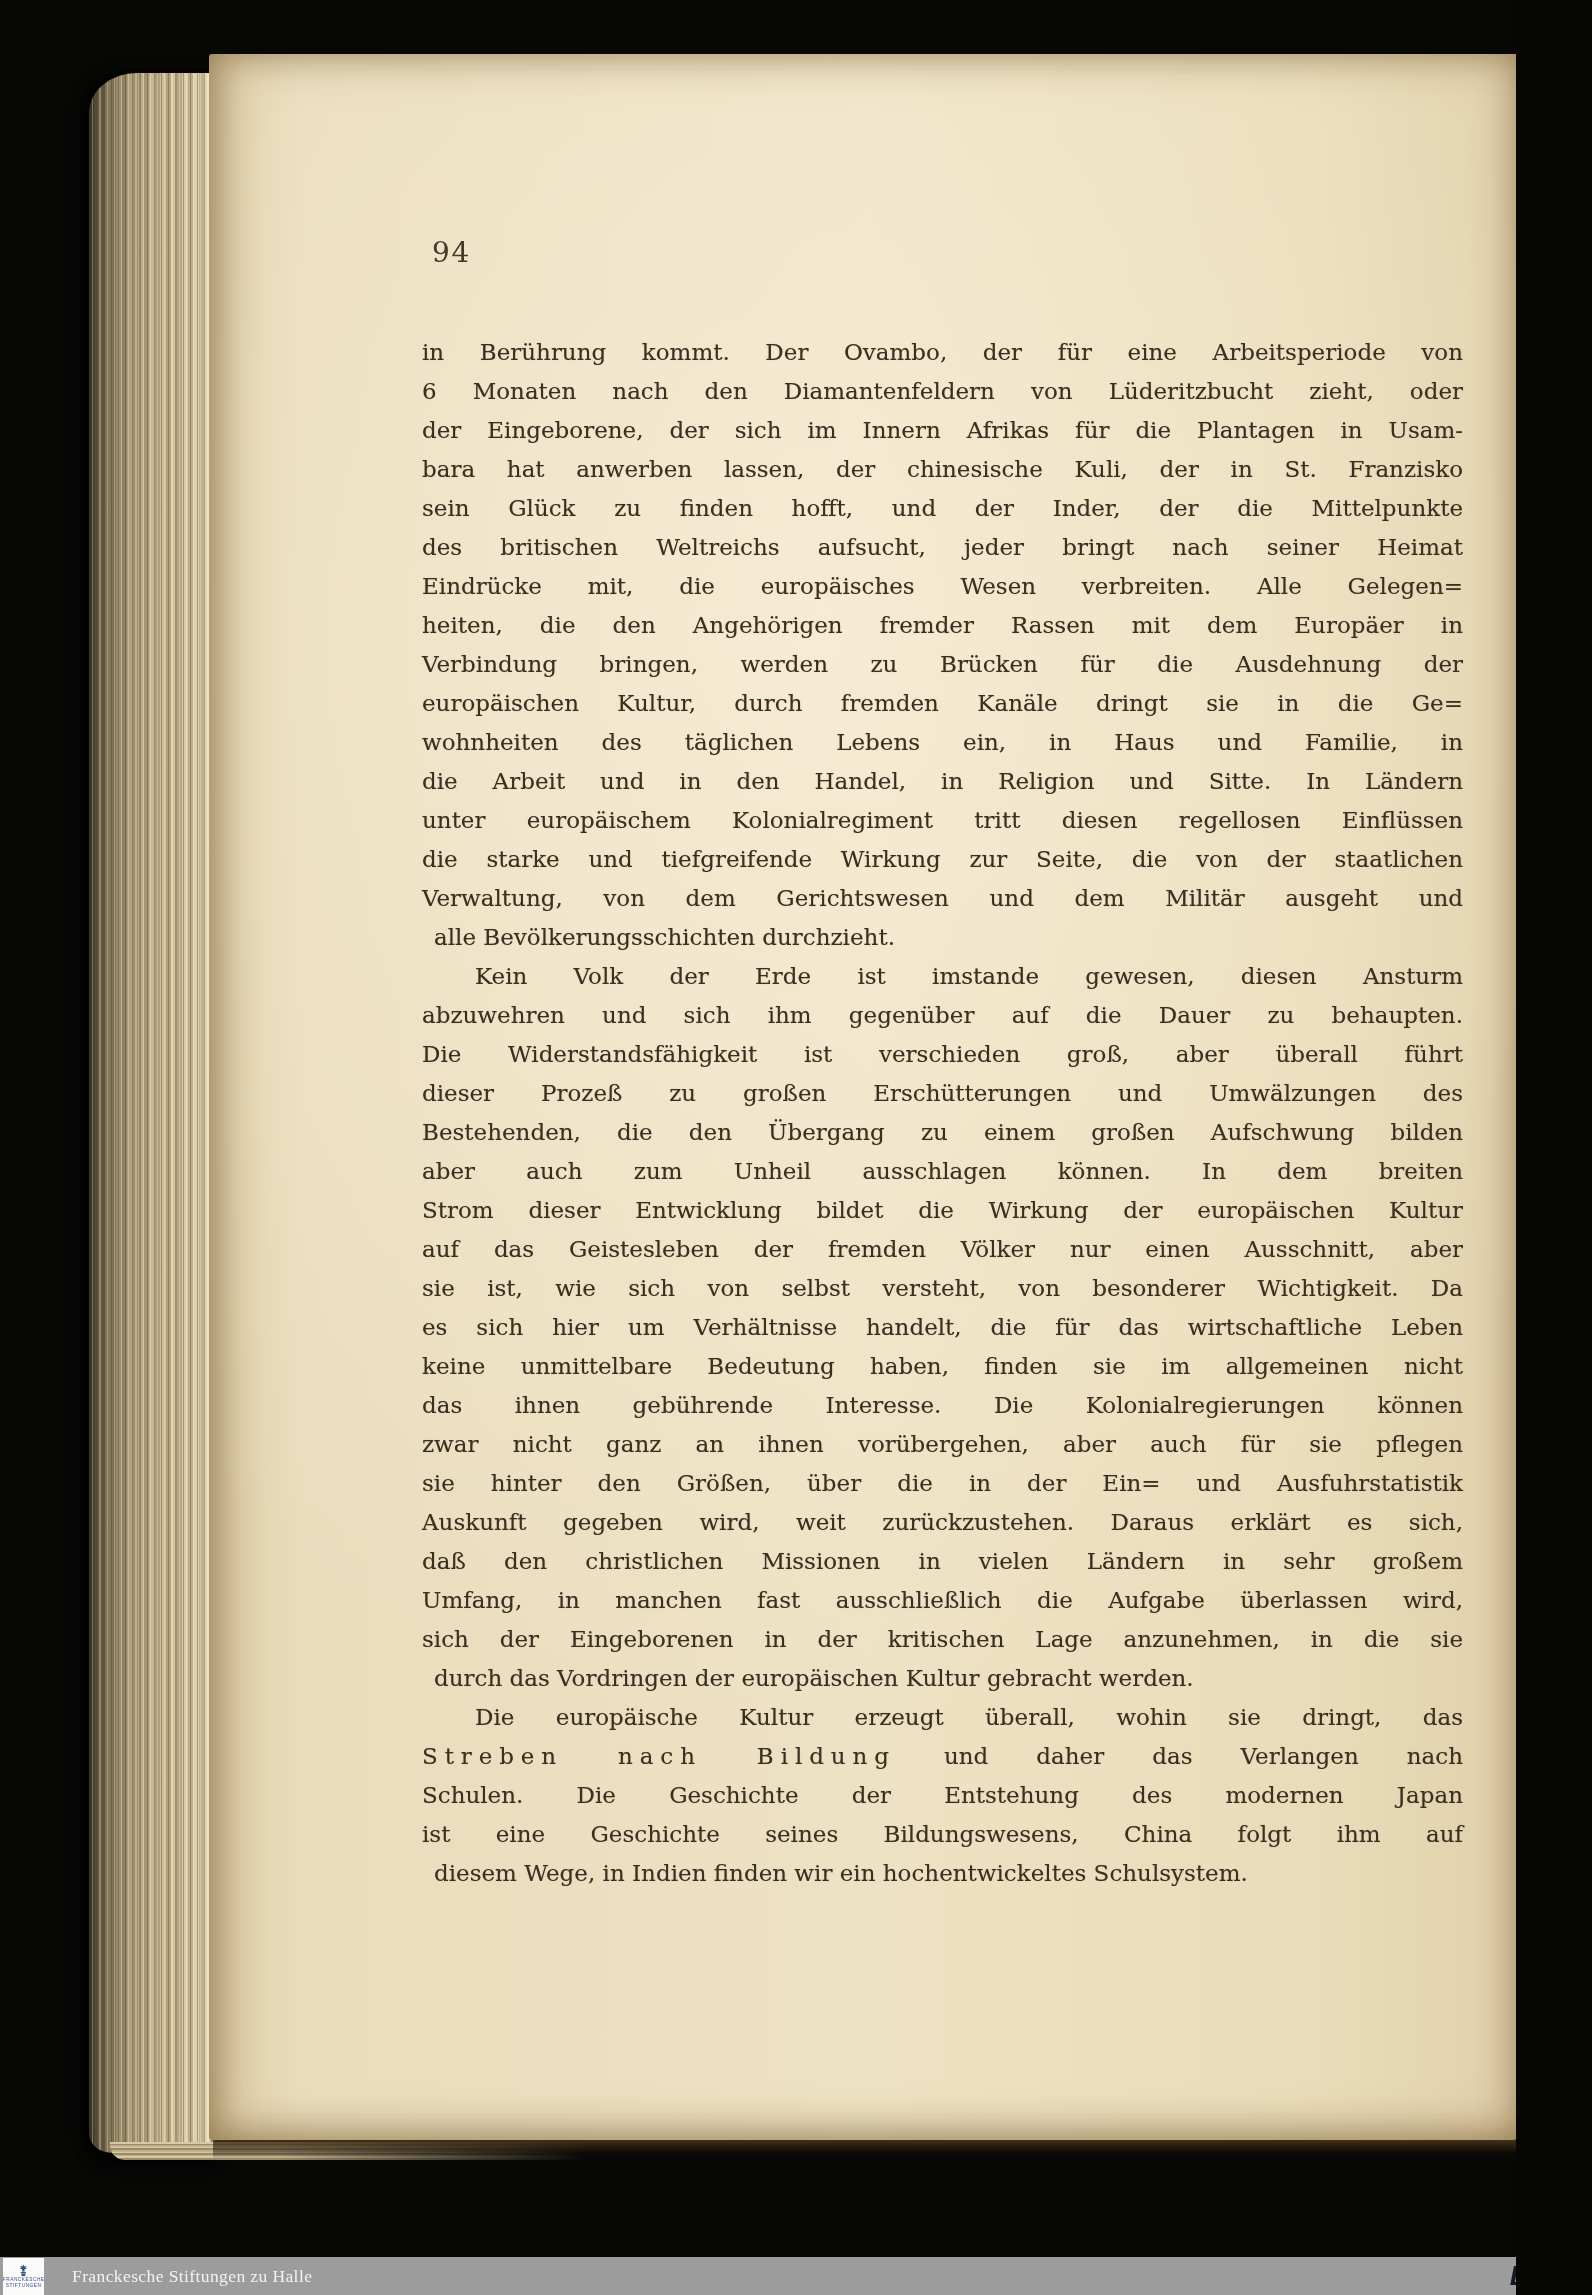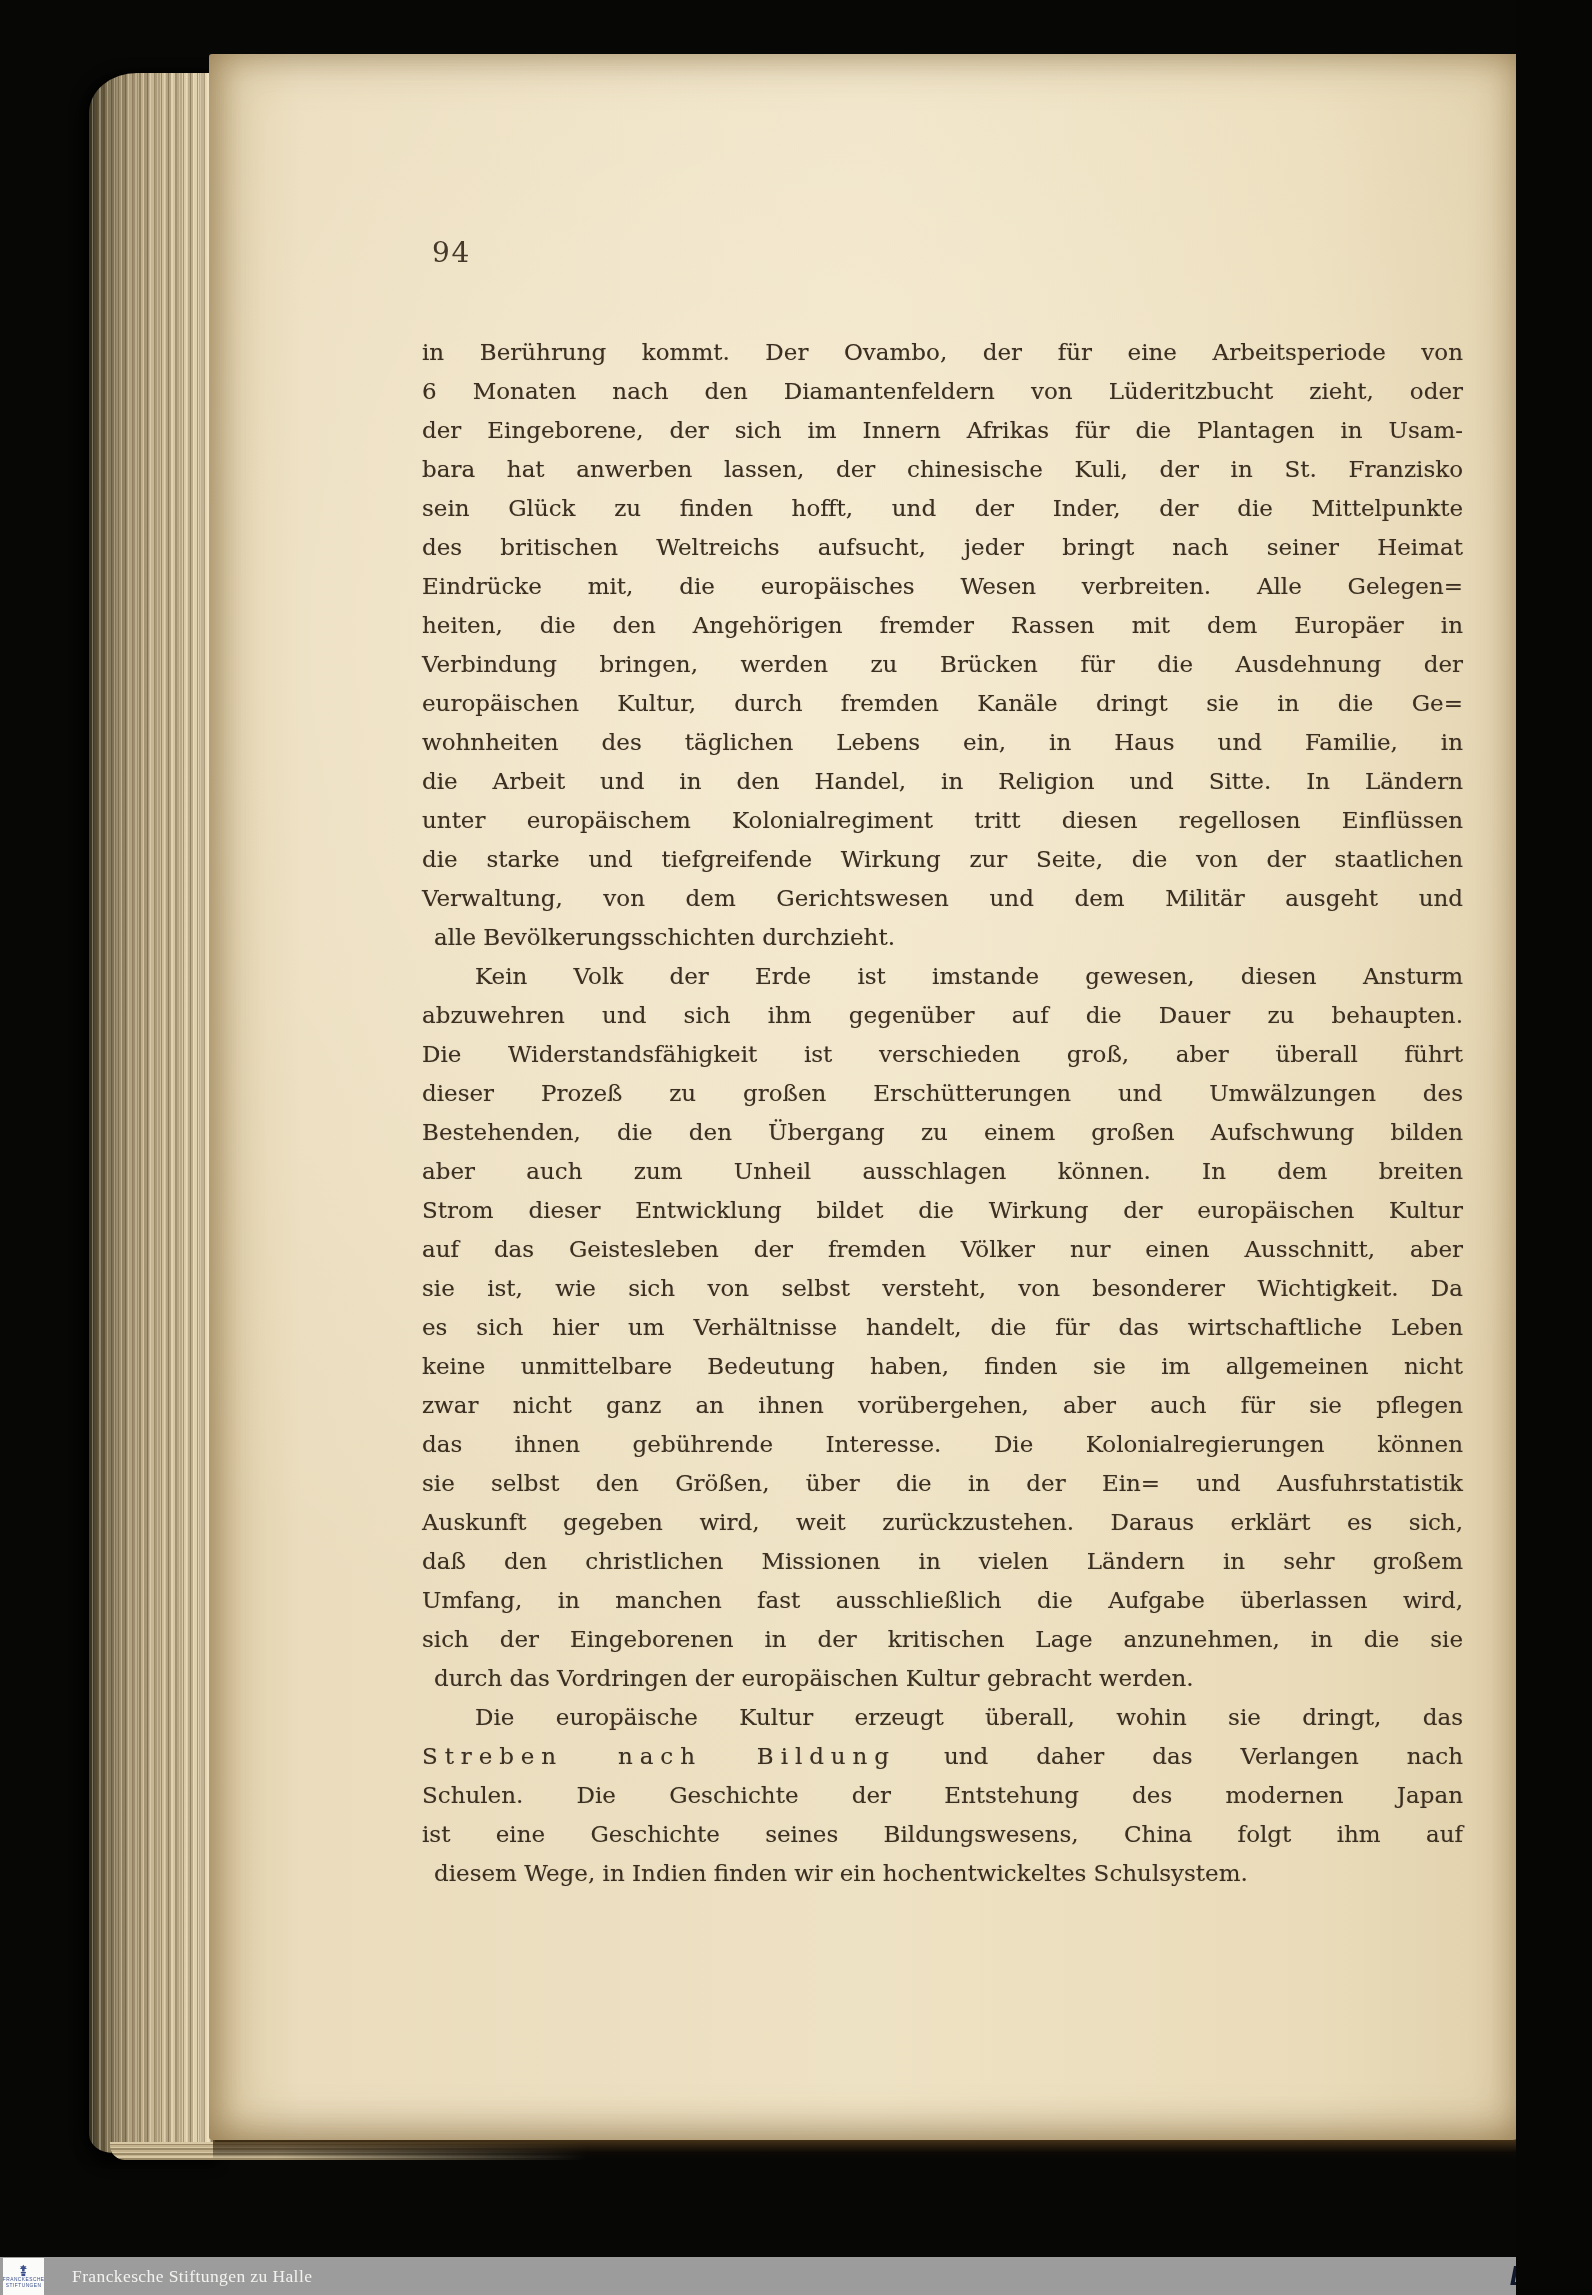--- a/index.html
+++ b/index.html
@@ -96,23 +96,23 @@
     <div class="line">abzuwehren und sich ihm gegenüber auf die Dauer zu behaupten.</div>
     <div class="line">Die Widerstandsfähigkeit ist verschieden groß, aber überall führt</div>
     <div class="line">dieser Prozeß zu großen Erschütterungen und Umwälzungen des</div>
     <div class="line">Bestehenden, die den Übergang zu einem großen Aufschwung bilden</div>
     <div class="line">aber auch zum Unheil ausschlagen können.  In dem breiten</div>
     <div class="line">Strom dieser Entwicklung bildet die Wirkung der europäischen Kultur</div>
     <div class="line">auf das Geistesleben der fremden Völker nur einen Ausschnitt, aber</div>
     <div class="line">sie ist, wie sich von selbst versteht, von besonderer Wichtigkeit.  Da</div>
     <div class="line">es sich hier um Verhältnisse handelt, die für das wirtschaftliche Leben</div>
     <div class="line">keine unmittelbare Bedeutung haben, finden sie im allgemeinen nicht</div>
+    <div class="line">das ihnen gebührende Interesse.  Die Kolonialregierungen können</div>
     <div class="line">zwar nicht ganz an ihnen vorübergehen, aber auch für sie pflegen</div>
-    <div class="line">das ihnen gebührende Interesse.  Die Kolonialregierungen können</div>
-    <div class="line">sie selbst den Größen, über die in der Ein= und Ausfuhrstatistik</div>
+    <div class="line">sie hinter den Größen, über die in der Ein= und Ausfuhrstatistik</div>
     <div class="line">Auskunft gegeben wird, weit zurückzustehen.  Daraus erklärt es sich,</div>
     <div class="line">daß den christlichen Missionen in vielen Ländern in sehr großem</div>
     <div class="line">Umfang, in manchen fast ausschließlich die Aufgabe überlassen wird,</div>
     <div class="line">sich der Eingeborenen in der kritischen Lage anzunehmen, in die sie</div>
     <div class="line end">durch das Vordringen der europäischen Kultur gebracht werden.</div>
     <div class="line indent">Die europäische Kultur erzeugt überall, wohin sie dringt, das</div>
     <div class="line"><span class="sperr">Streben nach Bildung</span><span> und daher das Verlangen nach</span></div>
     <div class="line">Schulen.  Die Geschichte der Entstehung des modernen Japan</div>
     <div class="line">ist eine Geschichte seines Bildungswesens, China folgt ihm auf</div>
     <div class="line end">diesem Wege, in Indien finden wir ein hochentwickeltes Schulsystem.</div>

